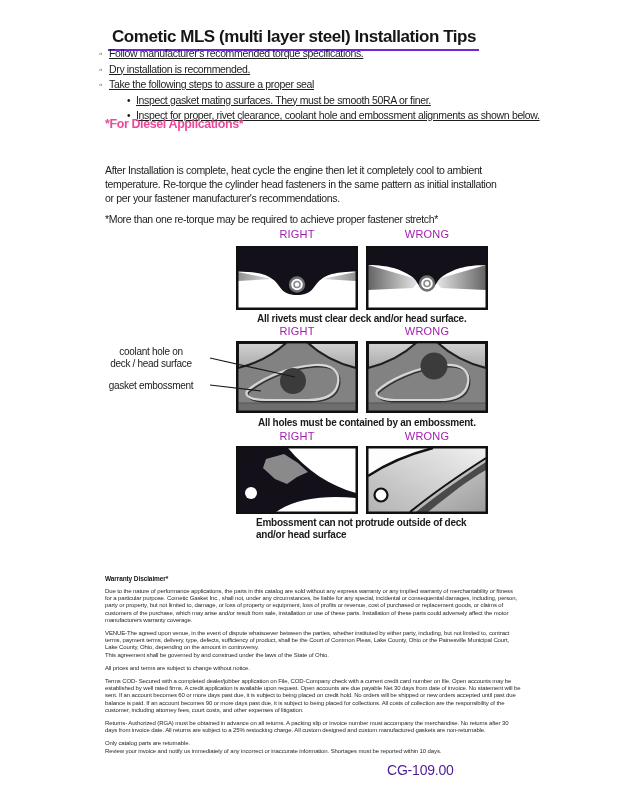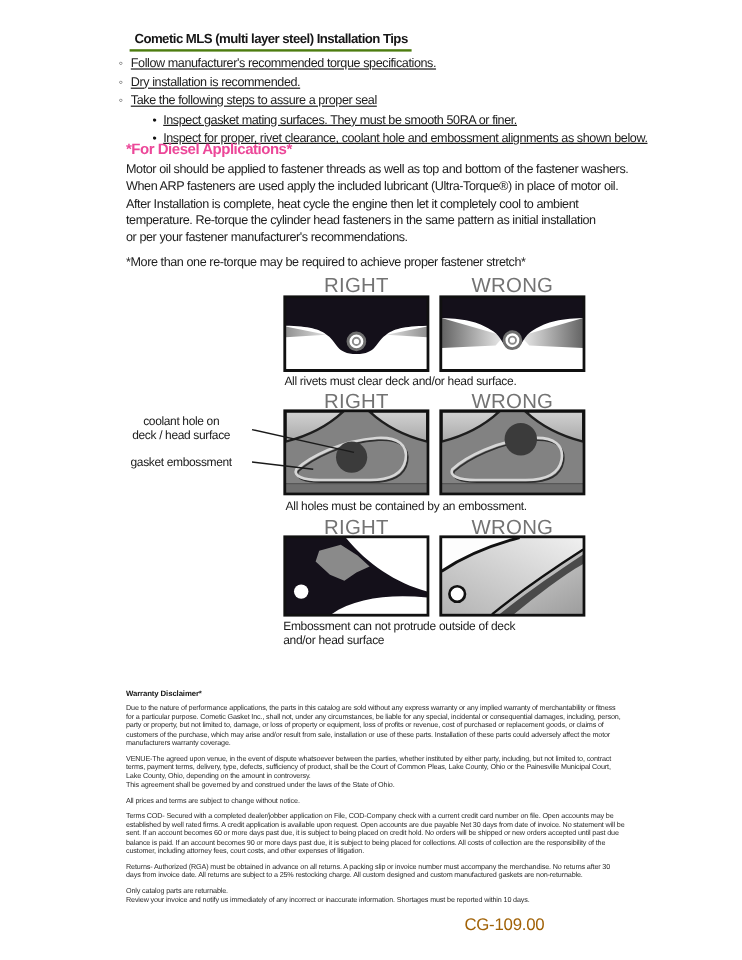--- a/index.html
+++ b/index.html
@@ -3,64 +3,62 @@
 <meta charset="utf-8">
 <style>
   html,body{margin:0;padding:0;background:#ffffff;}
   .page{
     position:relative;width:618px;height:800px;background:#ffffff;overflow:hidden;
     font-family:"Liberation Sans", sans-serif;color:#1d1d1d;
   }
   .abs{position:absolute;}
   
   .title{
-    left:108px;top:27px;font-size:11px;font-weight:bold;letter-spacing:-0.45px;
-    border-bottom:2px solid #4d7c0f;padding:0 3px 2px 4px;white-space:nowrap;color:#161616;
+    left:108px;top:27px;font-size:17px;font-weight:bold;letter-spacing:-0.45px;
+    border-bottom:2px solid #6d28d9;padding:0 3px 2px 4px;white-space:nowrap;color:#161616;
   }
   
   .bullets{left:99px;top:46px;font-size:10.5px;letter-spacing:-0.35px;line-height:14.5px;white-space:nowrap;text-decoration:underline;}
   .b1::before{content:"◦";display:inline-block;width:10px;font-size:10px;color:#333;}
   .b2{margin-left:28px;}
   .b2::before{content:"•";display:inline-block;width:9px;font-size:10px;color:#111;}
   
   .diesel-h{left:105px;top:117px;font-size:12.5px;font-weight:bold;letter-spacing:-0.4px;color:#ec4899;}
   .para{font-size:10.5px;letter-spacing:-0.35px;line-height:14px;white-space:pre-line;}
   .p1{left:105px;top:134px;}
   .p2{left:105px;top:163px;}
   .note{left:105px;top:213px;font-size:10.5px;letter-spacing:-0.35px;}
   
-  .dlabel{width:122px;text-align:center;font-size:17px;letter-spacing:0.2px;color:#737373;white-space:nowrap;}
-  .caption{font-size:10px;font-weight:400;letter-spacing:-0.25px;line-height:12px;white-space:pre-line;color:#1b1b1b;}
+  .dlabel{width:122px;text-align:center;font-size:11px;letter-spacing:0.2px;color:#a21caf;white-space:nowrap;}
+  .caption{font-size:10px;font-weight:700;letter-spacing:-0.25px;line-height:12px;white-space:pre-line;color:#1b1b1b;margin-left:20px;}
   .side-label{width:112px;text-align:center;font-size:10px;letter-spacing:-0.3px;line-height:11.5px;white-space:pre-line;color:#1b1b1b;}
   .dbox{display:block;}
   .ptr{pointer-events:none;z-index:5;}
   
   .legal{left:105px;top:575px;width:416px;}
   .legal-h{font-size:6.5px;font-weight:bold;letter-spacing:-0.1px;margin:0 0 6px 0;color:#161616;}
   .legal p{font-size:6px;line-height:7.2px;letter-spacing:-0.12px;margin:0 0 6px 0;white-space:pre-line;color:#2a2a2a;}
-  .pagenum{left:387px;top:762px;font-size:14px;letter-spacing:-0.2px;color:#a16207;}
+  .pagenum{left:387px;top:762px;font-size:14px;letter-spacing:-0.2px;color:#4c1d95;}
 </style>
 </head>
 <body>
 
 <div class="page">
 
   <div class="abs title">Cometic MLS (multi layer steel) Installation Tips</div>
 
   <div class="abs bullets">
     <div class="b1"><span>Follow manufacturer's recommended torque specifications.</span></div>
     <div class="b1"><span>Dry installation is recommended.</span></div>
     <div class="b1"><span>Take the following steps to assure a proper seal</span></div>
     <div class="b2"><span>Inspect gasket mating surfaces.  They must be smooth 50RA or finer.</span></div>
     <div class="b2"><span>Inspect for proper, rivet clearance, coolant hole and embossment alignments as shown below.</span></div>
   </div>
 
   <div class="abs diesel-h">*For Diesel Applications*</div>
-  <div class="abs para p1">Motor oil should be applied to fastener threads as well as top and bottom of the fastener washers.
-When ARP fasteners are used apply the included lubricant (Ultra-Torque®) in place of motor oil.</div>
   <div class="abs para p2">After Installation is complete, heat cycle the engine then let it completely cool to ambient
 temperature. Re-torque the cylinder head fasteners in the same pattern as initial installation
 or per your fastener manufacturer's recommendations.</div>
   <div class="abs note">*More than one re-torque may be required to achieve proper fastener stretch*</div>
 
   <div class="abs dlabel" style="left:236px;top:228px;">RIGHT</div>
   <div class="abs dlabel" style="left:366px;top:228px;">WRONG</div>
 
   <svg class="abs dbox" style="left:236px;top:246px;" width="122" height="64" viewBox="0 0 122 64">
     <defs>

